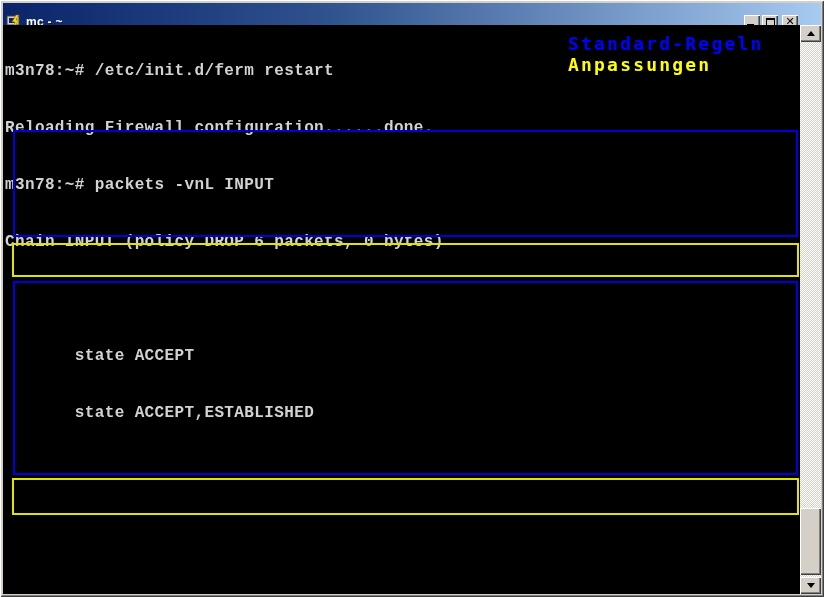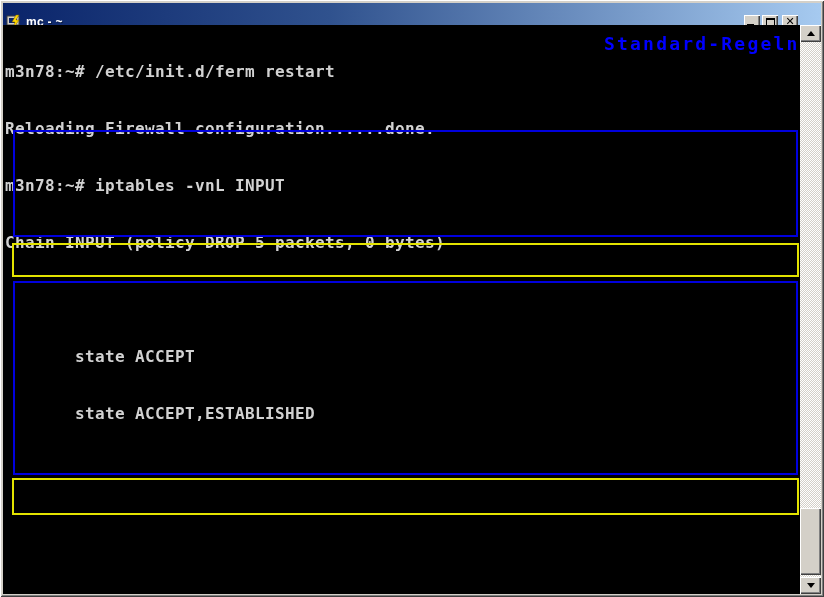--- a/index.html
+++ b/index.html
@@ -38,34 +38,34 @@
   .terminal {
     position:relative; flex:1 1 auto; background:#000; overflow:hidden;
   }
 
   .term-text {
     position:absolute; left:2px; top:-1px;
     font-family:"DejaVu Sans Mono", monospace; font-weight:bold;
     font-size:16px; letter-spacing:0.37px; line-height:19px;
     color:#d2d2d2; white-space:pre;
   }
-  .tline { height:19px; white-space:pre; }
+  .tline { height:19px; white-space:pre;font-family:Liberation Mono, monospace; }
 
   
   .hbox { position:absolute; border-style:solid; border-width:2px; pointer-events:none; }
   .hbox.blue   { border-color:#0000dd; }
   .hbox.yellow { border-color:#e3e300; }
   .box-blue-1   { left:10px; top:105px; width:785px; height:107px; }
   .box-yellow-1 { left:9px;  top:218px; width:787px; height:34px;  }
   .box-blue-2   { left:10px; top:256px; width:785px; height:194px; }
   .box-yellow-2 { left:9px;  top:453px; width:787px; height:37px;  }
 
   .annot {
     position:absolute; font-family:"DejaVu Sans Mono", monospace; font-weight:bold;
-    font-size:18px; letter-spacing:2.2px; line-height:20px; white-space:pre;margin-left:36px;
+    font-size:18px; letter-spacing:2.2px; line-height:20px; white-space:pre;
   }
   .annot-standard { left:565px; top:9px;  color:#0000ff; }
   .annot-custom   { left:565px; top:30px; color:#ffff00; }
 
   
   .scrollbar {
     flex:0 0 21px; position:relative;
     background:repeating-conic-gradient(#ffffff 0% 25%, #d4d0c8 0% 50%) 0 0 / 2px 2px;
   }
   .sb-btn {
@@ -110,22 +110,22 @@
     </div>
   </div>
 
   <div class="content">
 
     <div class="terminal">
 
       <div class="term-text">
         <div class="tline">m3n78:~# /etc/init.d/ferm restart</div>
         <div class="tline">Reloading Firewall configuration......done.</div>
-        <div class="tline">m3n78:~# iptables -vnL INPUT</div>
-        <div class="tline">Chain INPUT (policy DROP 5 packets, 0 bytes)</div>
+        <div class="tline">m3n78:~# packets -vnL INPUT</div>
+        <div class="tline">Chain INPUT (policy DROP 6 packets, 0 bytes)</div>
         <div class="tline"></div>
         <div class="tline">       state ACCEPT</div>
         <div class="tline">       state ACCEPT,ESTABLISHED</div>
         
         
         
         
         
         
         
@@ -140,20 +140,21 @@
         
         
       </div>
 
       <div class="hbox blue box-blue-1"></div>
       <div class="hbox yellow box-yellow-1"></div>
       <div class="hbox blue box-blue-2"></div>
       <div class="hbox yellow box-yellow-2"></div>
 
       <div class="annot annot-standard">Standard-Regeln</div>
+      <div class="annot annot-custom">Anpassungen</div>
     </div>
 
     <div class="scrollbar">
       <div class="sb-btn sb-up">
           <span class="arr arr-up"></span>
         </div>
       <div class="sb-thumb"></div>
       <div class="sb-btn sb-down">
           <span class="arr arr-down"></span>
         </div>

